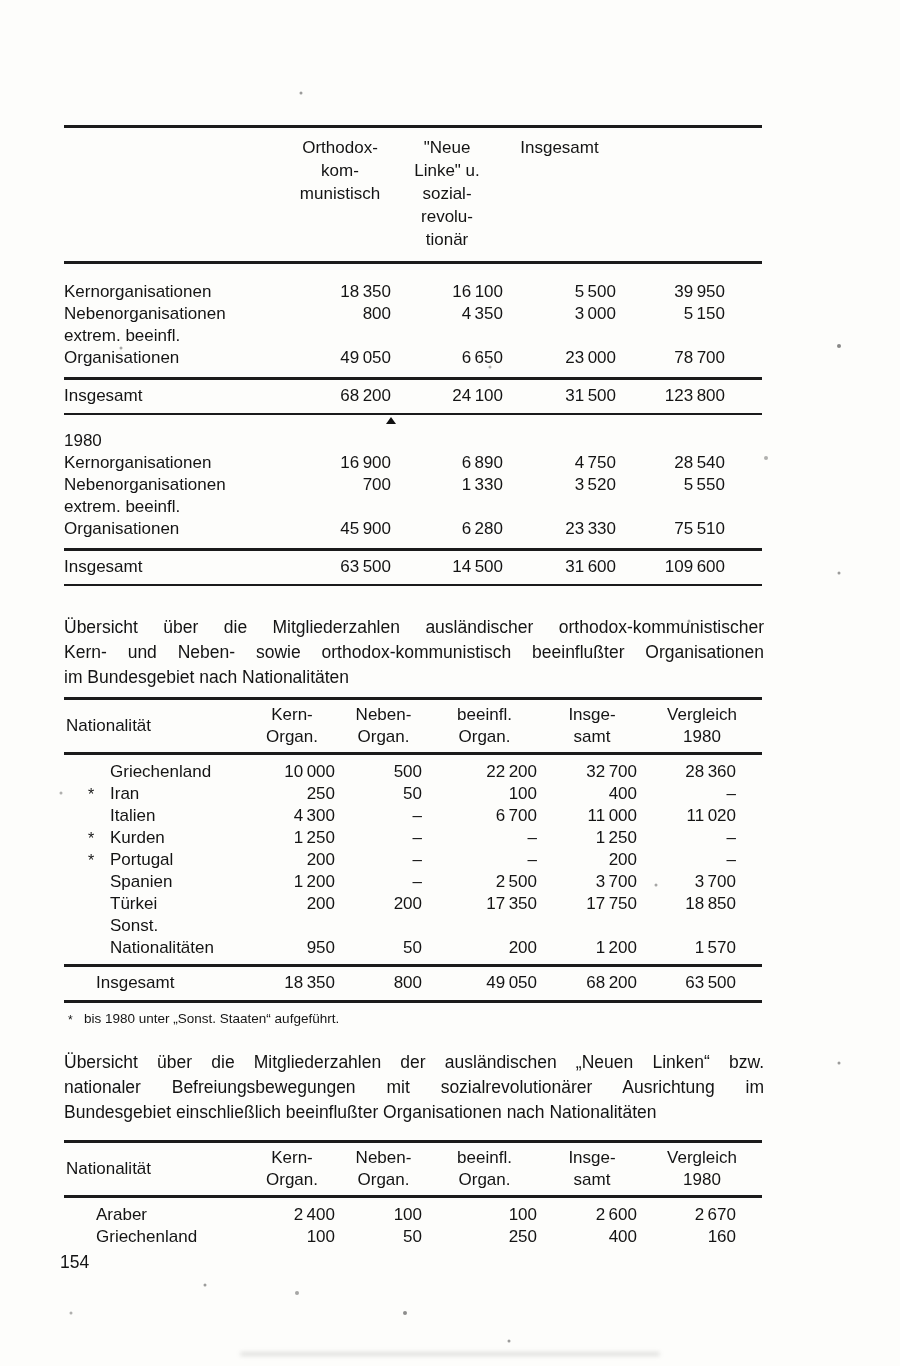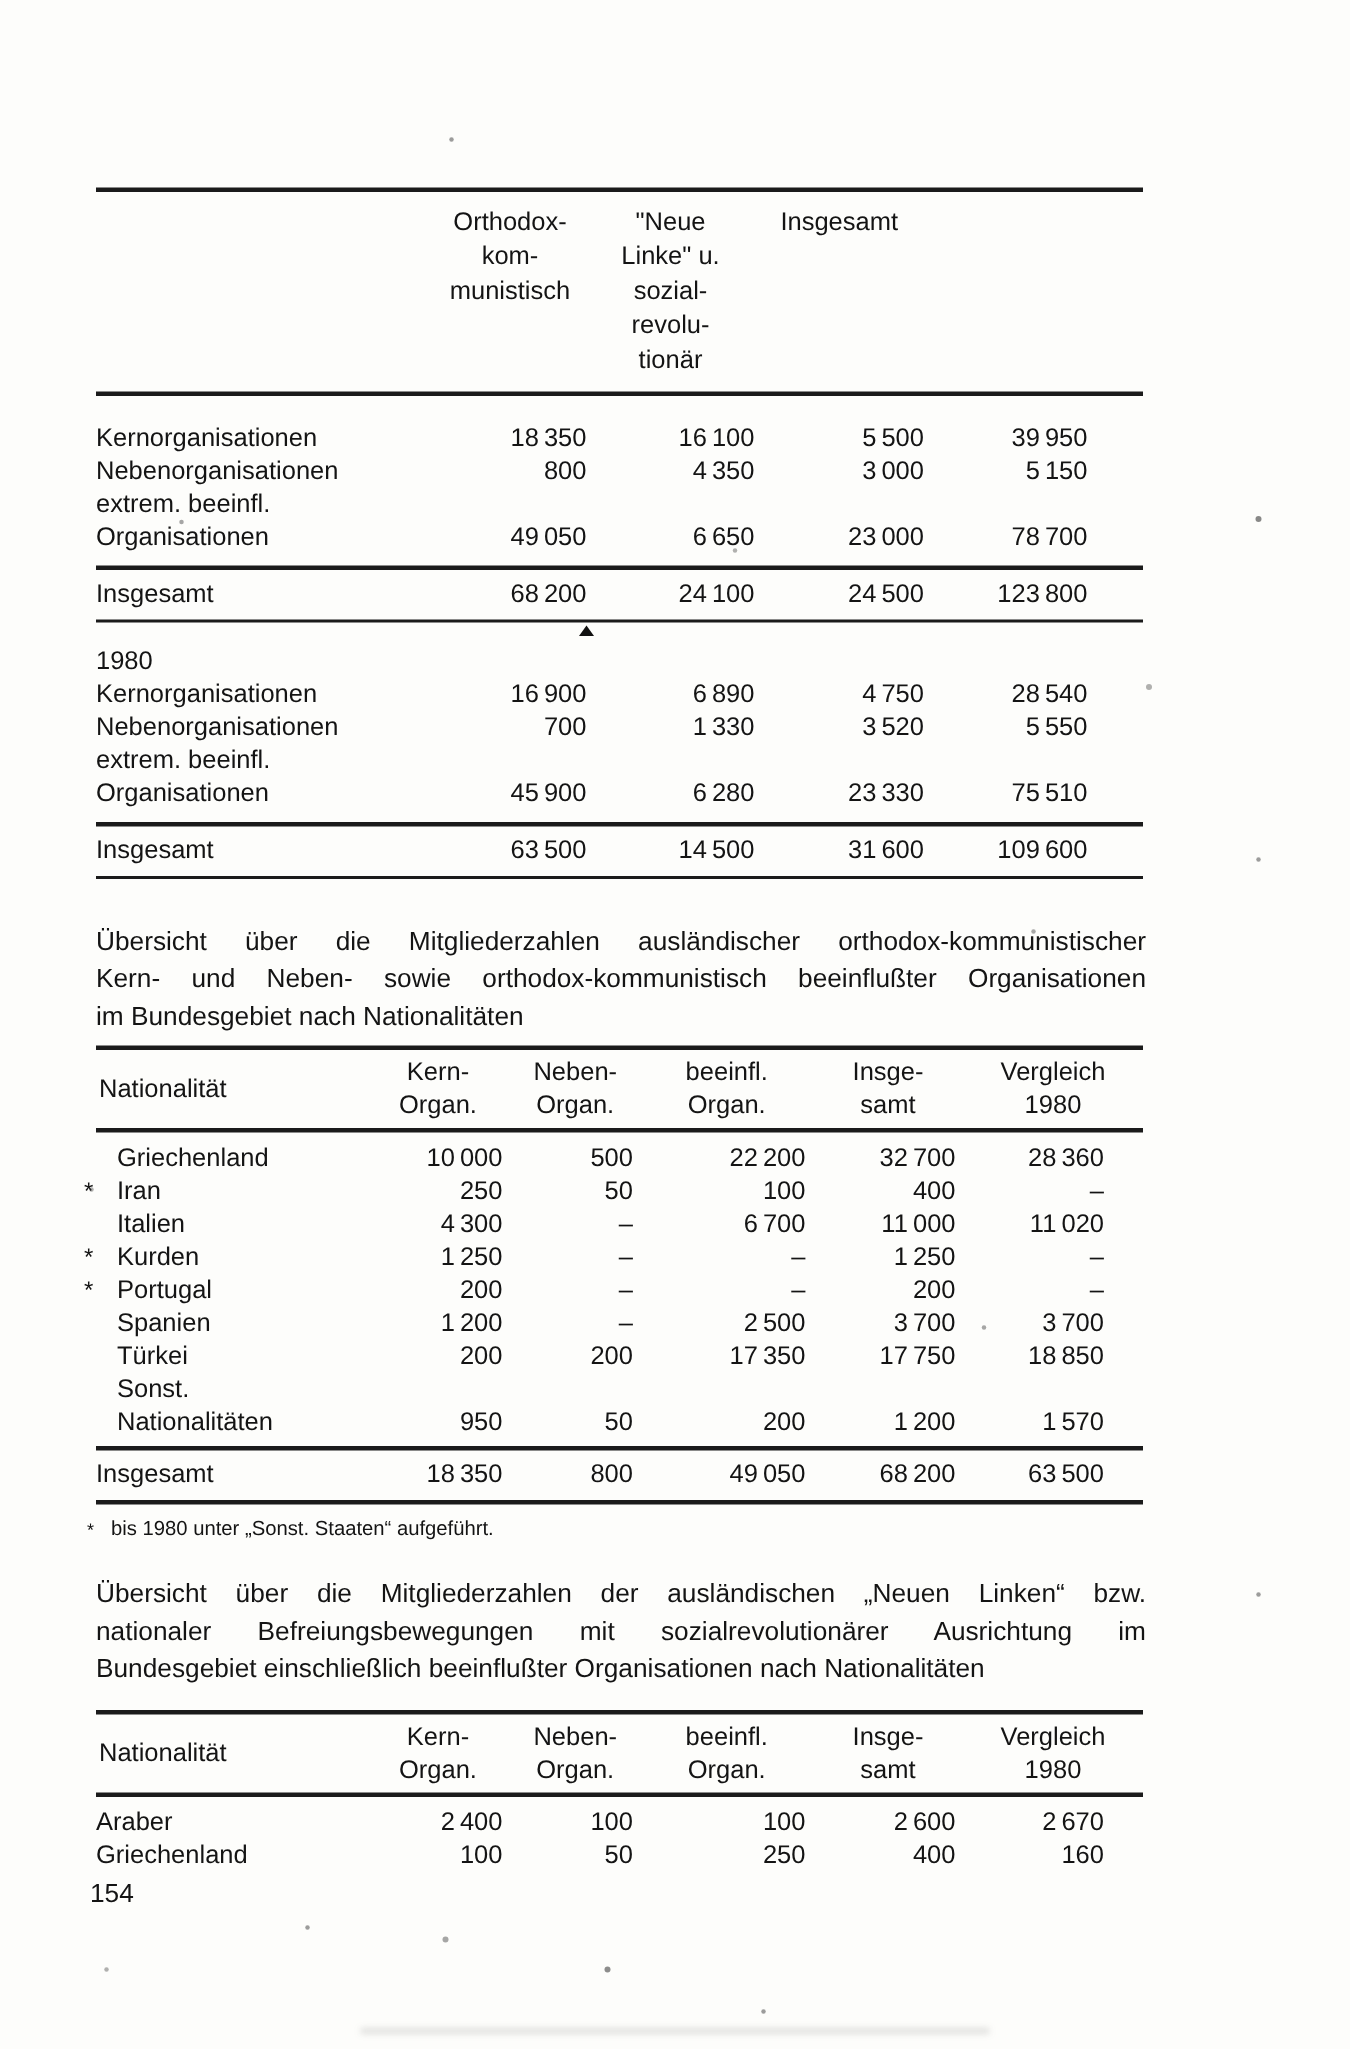--- a/index.html
+++ b/index.html
@@ -48,27 +48,27 @@
   .nat-head .hcell{text-align:center;white-space:pre-line;line-height:22px;}
   .nat-head .hcell.first{text-align:left;padding-left:2px;}
   .nat .rows{padding:6px 0 5px;}
   .nat .row{display:grid;grid-template-columns:180px 96px 87px 115px 100px 120px;line-height:22px;align-items:end;}
   .nat .row .num{text-align:right;}
   .nat .row .num:nth-child(2){padding-right:5px;}
   .nat .row .num:nth-child(3){padding-right:5px;}
   .nat .row .num:nth-child(4){padding-right:5px;}
   .nat .row .num:nth-child(5){padding-right:5px;}
   .nat .row .num:nth-child(6){padding-right:26px;}
-  .nat .lbl{white-space:pre-line;}
+  .nat .lbl{white-space:pre-line;margin-left:32px;}
   .nat .lbl.country{padding-left:14px;position:relative;}
   .nat .lbl .ast{position:absolute;left:-8px;top:1px;font-size:16px;}
   .nat .total{padding:5px 0 6px;}
 
   
-  .fn{left:58px;top:1010px;font-size:13.5px;line-height:18px;}
+  .fn{left:68px;top:1010px;font-size:13.5px;line-height:18px;}
   .fn .marker{display:inline-block;width:16px;vertical-align:top;font-size:12px;padding-top:1px;}
   .pageno{left:60px;top:1252px;font-size:17.5px;}
 
   
   .speckles{left:0;top:0;width:2px;height:2px;background:transparent;border-radius:50%;
     box-shadow:
       838px 345px 0 1px rgba(40,40,40,.55),
       300px 92px 0 0.5px rgba(60,60,60,.5),
       120px 347px 0 0.5px rgba(60,60,60,.45),
       489px 366px 0 0.5px rgba(60,60,60,.4),
@@ -128,21 +128,21 @@
       <div class="num">49 050</div>
       <div class="num">6 650</div>
       <div class="num">23 000</div>
       <div class="num">78 700</div>
     </div>
     <div class="rule midrule"></div>
     <div class="row total">
       <div class="lbl">Insgesamt</div>
       <div class="num">68 200</div>
       <div class="num">24 100</div>
-      <div class="num">24 500</div>
+      <div class="num">31 500</div>
       <div class="num">123 800</div>
     </div>
     <div class="rule thin"></div>
   </div>
 
   <div class="section second">
     <div class="yr">1980</div>
     <div class="row">
       <div class="lbl">Kernorganisationen</div>
       <div class="num">16 900</div>

